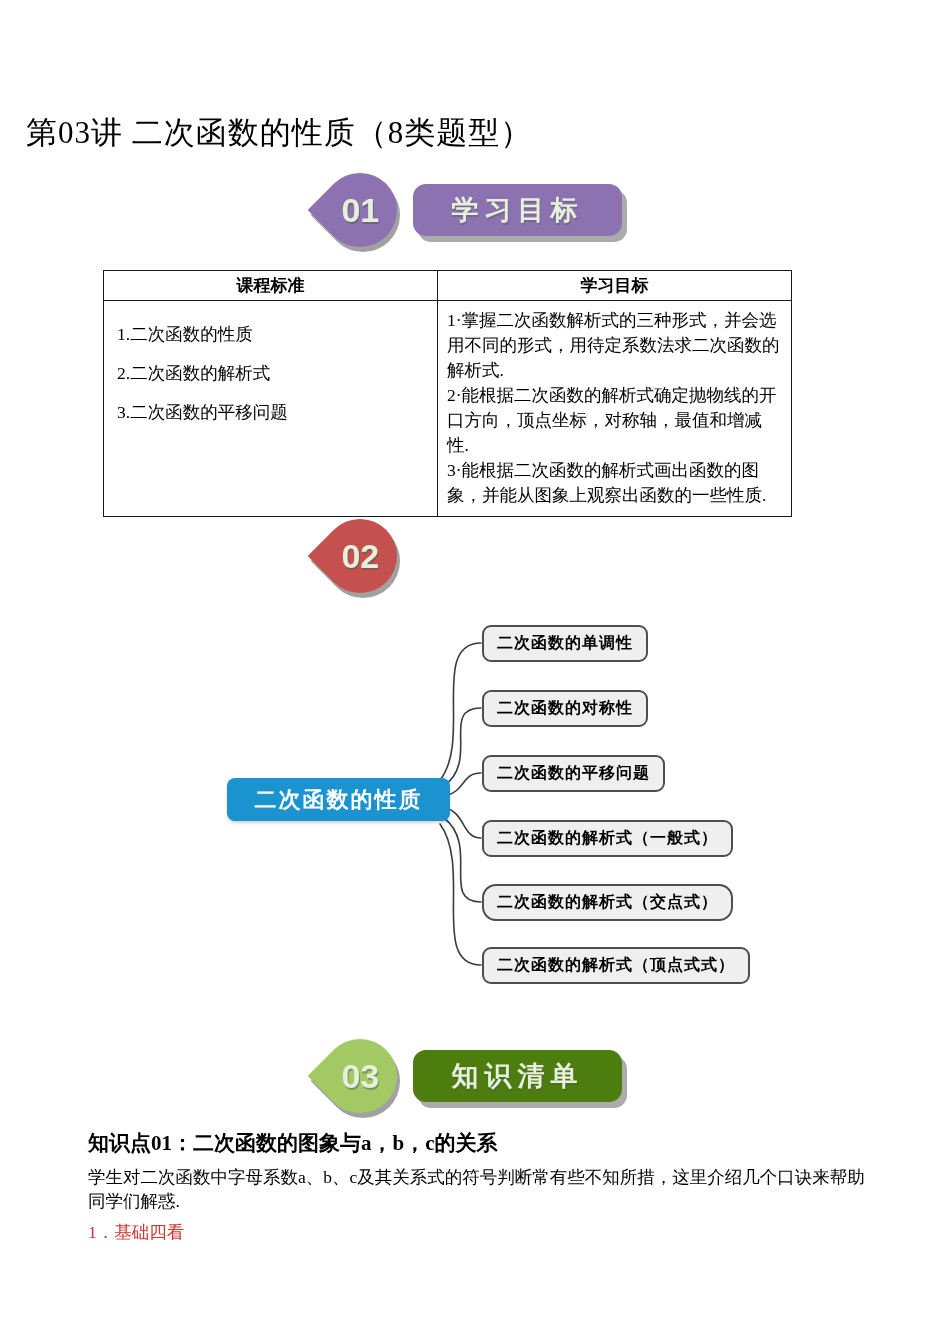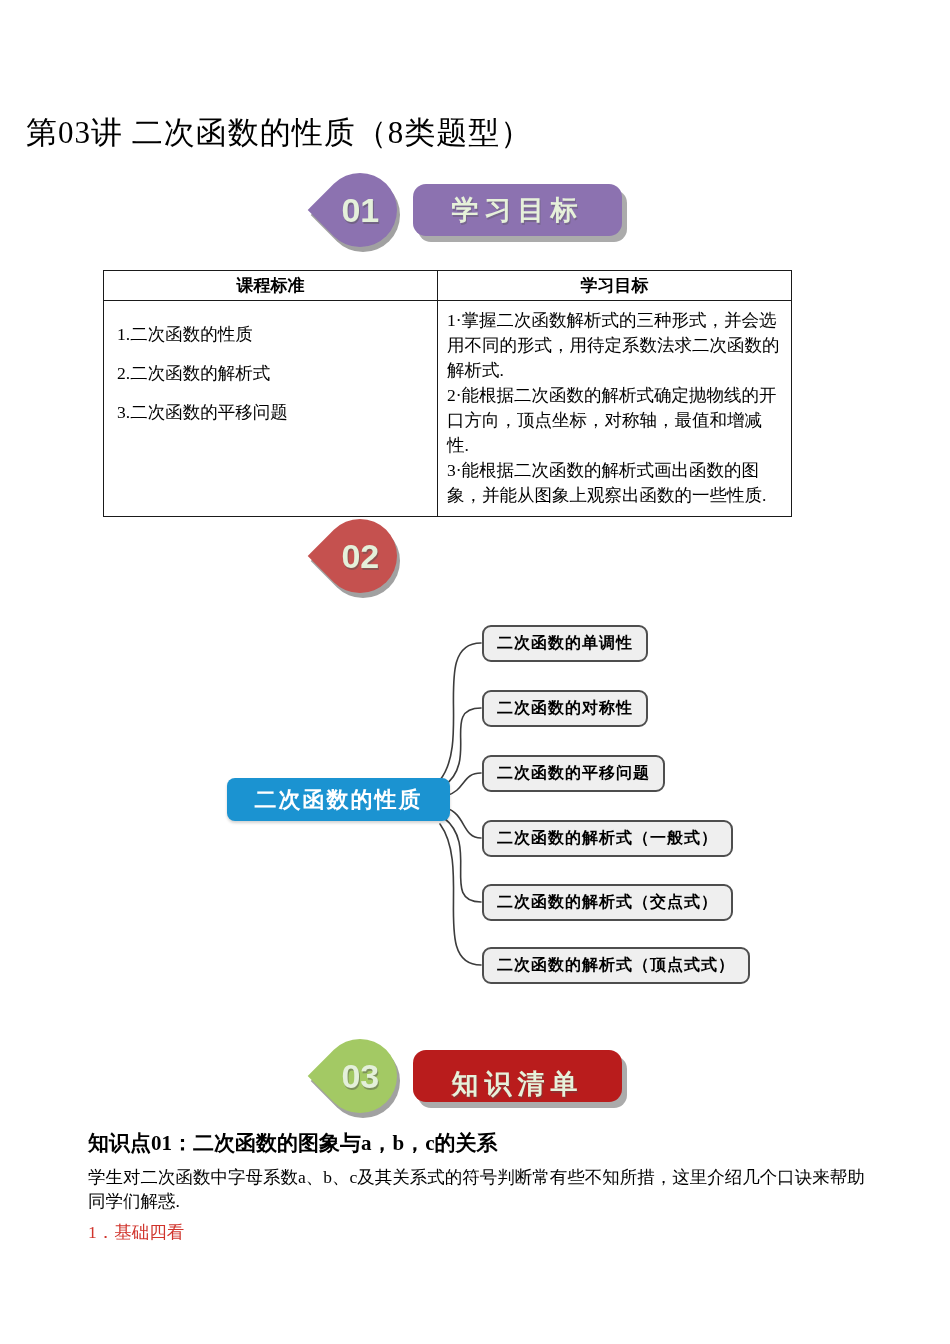--- a/index.html
+++ b/index.html
@@ -68,21 +68,21 @@
     box-shadow:0 2px 3px rgba(0,0,0,.18);
   }
   .branch {
     position:absolute; left:482px; height:37px;
     background:#efefef; border:2px solid #4e4e4e; border-radius:9px;
     display:flex; align-items:center; padding:0 13px; white-space:nowrap;
     font-family:"Liberation Sans","DejaVu Sans",sans-serif;
     font-weight:bold; font-size:16px; color:#000000; letter-spacing:1px;
   }
   .b0 { top:25px; }  .b1 { top:90px; }  .b2 { top:155px; }
-  .b3 { top:220px; } .b4 { top:284px; } .b5 { top:347px; }
+  .b3 { top:220px; } .b4 { top:284px;border-radius:14px; } .b5 { top:347px; }
   
   .knowledge { position:absolute; left:88px; top:1129px; width:794px; color:#000; }
   .knowledge-heading { font-size:21px; font-weight:bold; margin:0 0 8px 0; line-height:28px; }
   .knowledge-para { font-size:17.5px; line-height:24px; }
   .knowledge-red { font-size:17.5px; line-height:24px; margin-top:7px; }
 </style>
 </head>
 <body>
 
 <div class="page">
@@ -150,21 +150,21 @@
     <div class="branch b4">二次函数的解析式（交点式）</div>
     <div class="branch b5">二次函数的解析式（顶点式式）</div>
   </div>
 
   <div class="badge badge-03">
     <div class="blob-wrap">
       <div class="blob" style="background: rgb(163, 201, 100);">
         <span class="blob-num">03</span>
       </div>
     </div>
-    <div class="banner" style="background: #b91c1c; align-items: flex-end;">
+    <div class="banner" style="background: #4d7c0f;">
       <span class="banner-label">知识清单</span>
     </div>
   </div>
 
   <div class="knowledge">
     <h2 class="knowledge-heading">知识点01：二次函数的图象与a，b，c的关系</h2>
     <p class="knowledge-para">学生对二次函数中字母系数a、b、c及其关系式的符号判断常有些不知所措，这里介绍几个口诀来帮助同学们解惑.</p>
     <p class="knowledge-red" style="color: rgb(208, 52, 44);">1．基础四看</p>
   </div>
 

